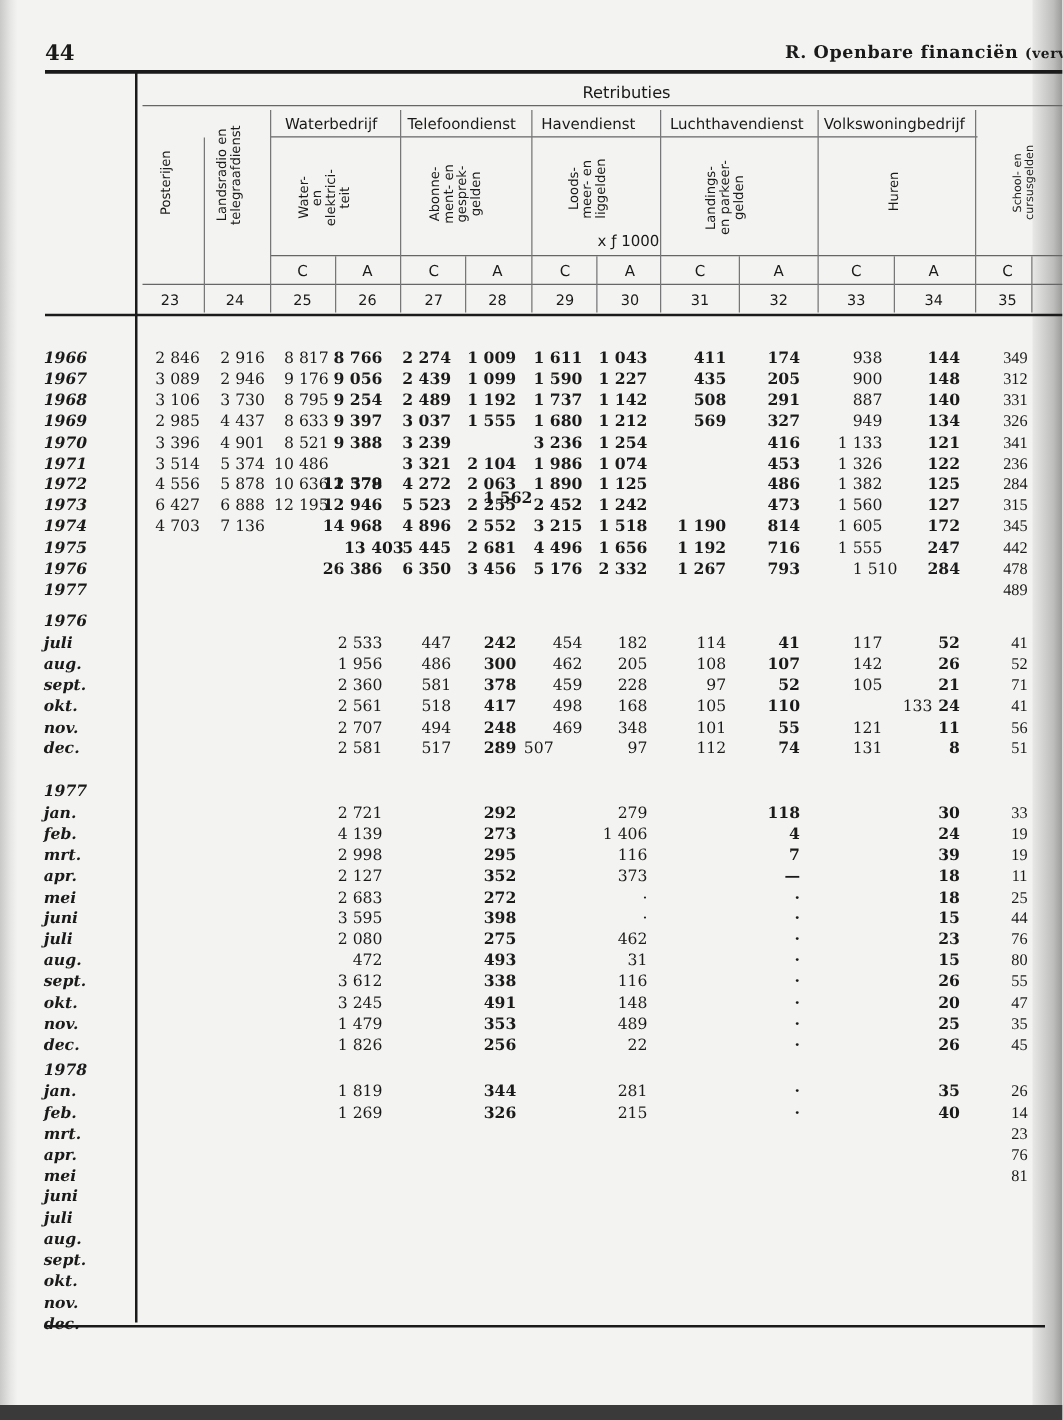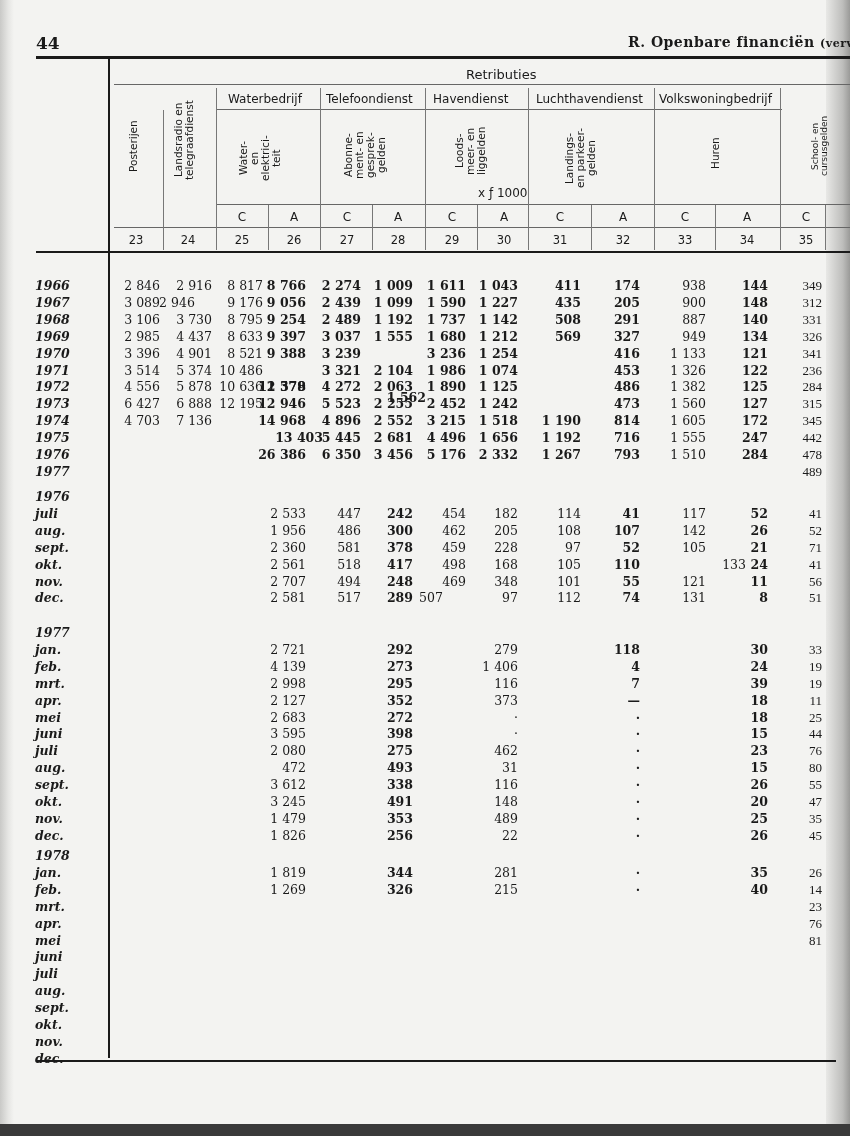--- a/index.html
+++ b/index.html
@@ -155,21 +155,21 @@
     <div class="val b" style="top: 279px; left: 343px; width: 70px;">1 009</div>
     <div class="val b" style="top: 279px; left: 396px; width: 70px;">1 611</div>
     <div class="val b" style="top: 279px; left: 448px; width: 70px;">1 043</div>
     <div class="val b" style="top: 279px; left: 511px; width: 70px;">411</div>
     <div class="val b" style="top: 279px; left: 570px; width: 70px;">174</div>
     <div class="val" style="top: 279px; left: 636px; width: 70px;">938</div>
     <div class="val b" style="top: 279px; left: 698px; width: 70px;">144</div>
     <div class="val narrow" style="top: 279px; left: 752px; width: 70px;">349</div>
     <div class="lbl" style="top: 295.9px;">1967</div>
     <div class="val" style="top: 295.9px; left: 90px; width: 70px;">3 089</div>
-    <div class="val" style="top: 295.9px; left: 142px; width: 70px; text-align: center;">2 946</div>
+    <div class="val" style="top: 295.9px; left: 142px; width: 70px;">2 946</div>
     <div class="val" style="top: 295.9px; left: 193px; width: 70px;">9 176</div>
     <div class="val b" style="top: 295.9px; left: 236px; width: 70px;">9 056</div>
     <div class="val b" style="top: 295.9px; left: 291px; width: 70px;">2 439</div>
     <div class="val b" style="top: 295.9px; left: 343px; width: 70px;">1 099</div>
     <div class="val b" style="top: 295.9px; left: 396px; width: 70px;">1 590</div>
     <div class="val b" style="top: 295.9px; left: 448px; width: 70px;">1 227</div>
     <div class="val b" style="top: 295.9px; left: 511px; width: 70px;">435</div>
     <div class="val b" style="top: 295.9px; left: 570px; width: 70px;">205</div>
     <div class="val" style="top: 295.9px; left: 636px; width: 70px;">900</div>
     <div class="val b" style="top: 295.9px; left: 698px; width: 70px;">148</div>
@@ -279,21 +279,21 @@
     <div class="val b" style="top: 431.1px; left: 698px; width: 70px;">247</div>
     <div class="val narrow" style="top: 431.1px; left: 752px; width: 70px;">442</div>
     <div class="lbl" style="top: 448px;">1976</div>
     <div class="val b" style="top: 448px; left: 236px; width: 70px;">26 386</div>
     <div class="val b" style="top: 448px; left: 291px; width: 70px;">6 350</div>
     <div class="val b" style="top: 448px; left: 343px; width: 70px;">3 456</div>
     <div class="val b" style="top: 448px; left: 396px; width: 70px;">5 176</div>
     <div class="val b" style="top: 448px; left: 448px; width: 70px;">2 332</div>
     <div class="val b" style="top: 448px; left: 511px; width: 70px;">1 267</div>
     <div class="val b" style="top: 448px; left: 570px; width: 70px;">793</div>
-    <div class="val" style="top: 448px; left: 636px; width: 70px;">1 510</div>
+    <div class="val" style="top: 448px; left: 636px; width: 70px; padding-left: 12px;">1 510</div>
     <div class="val b" style="top: 448px; left: 698px; width: 70px;">284</div>
     <div class="val narrow" style="top: 448px; left: 752px; width: 70px;">478</div>
     <div class="lbl" style="top: 464.9px;">1977</div>
     <div class="val narrow" style="top: 464.9px; left: 752px; width: 70px;">489</div>
     <div class="lbl" style="top: 490px;">1976</div>
     <div class="lbl" style="top: 506.9px;">juli</div>
     <div class="val" style="top: 506.9px; left: 236px; width: 70px;">2 533</div>
     <div class="val" style="top: 506.9px; left: 291px; width: 70px;">447</div>
     <div class="val b" style="top: 506.9px; left: 343px; width: 70px;">242</div>
     <div class="val" style="top: 506.9px; left: 396px; width: 70px;">454</div>

